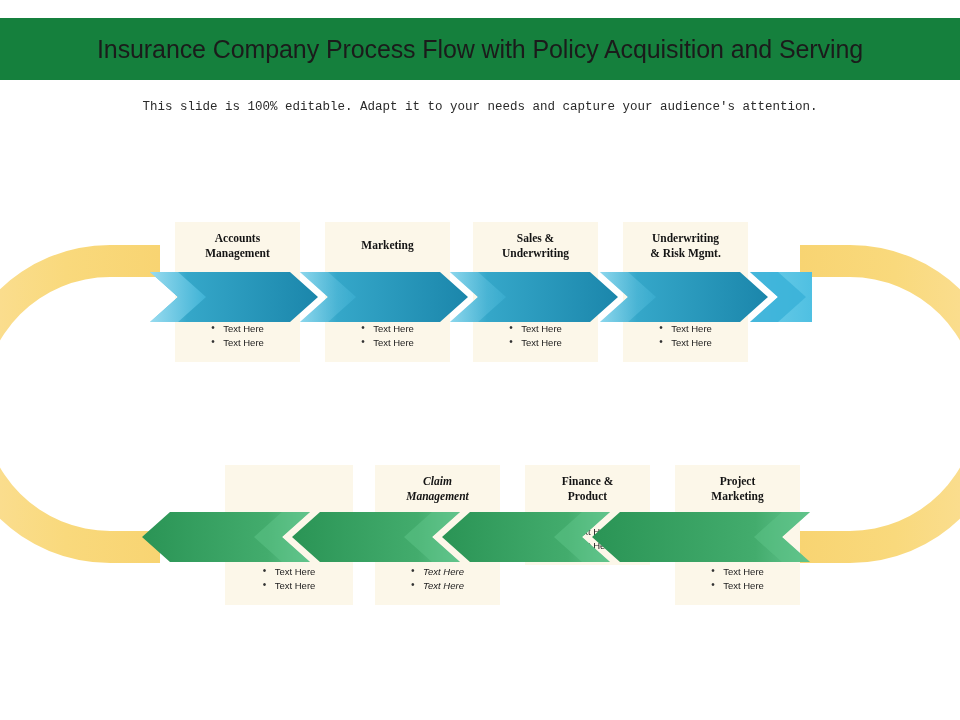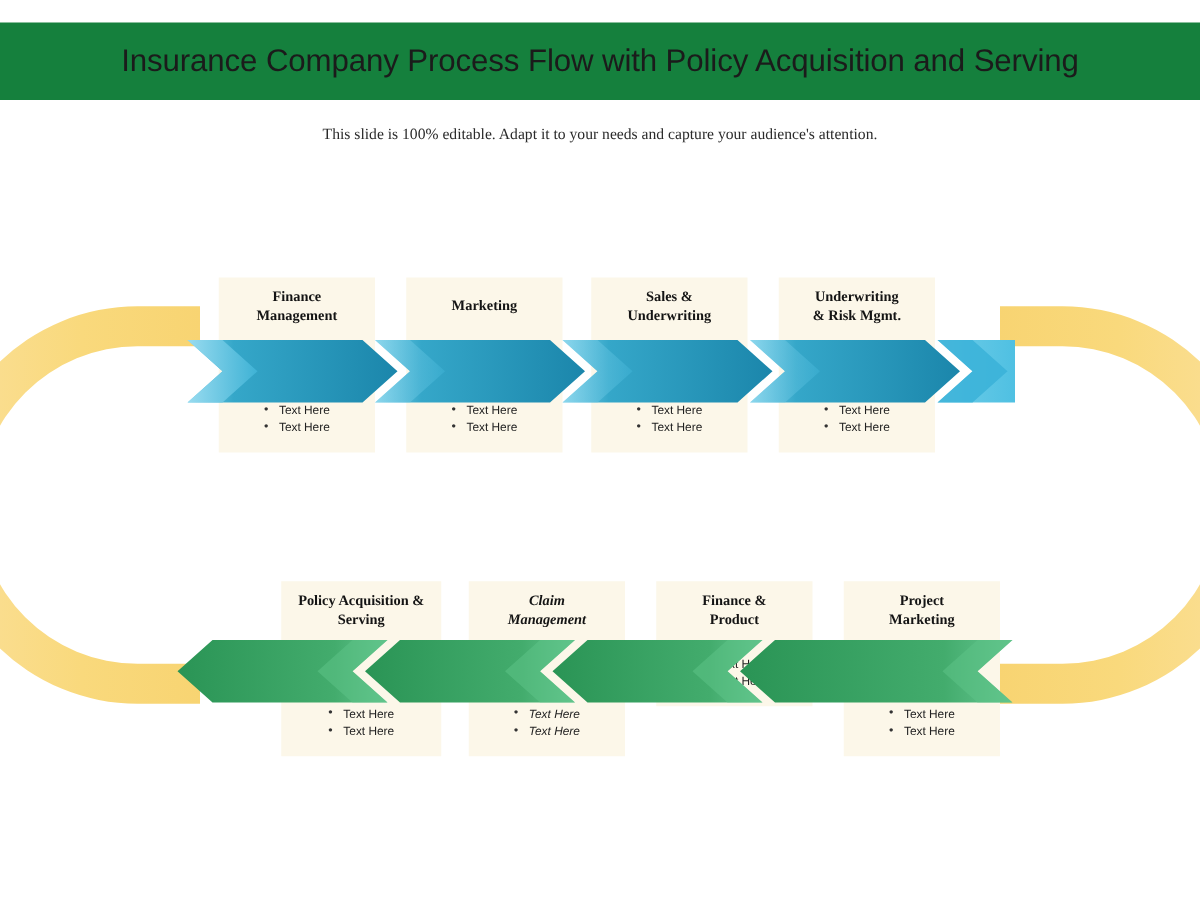--- a/index.html
+++ b/index.html
@@ -36,21 +36,21 @@
     white-space: nowrap;
   }
   .subtitle {
     position: absolute;
     left: 0;
     top: 100px;
     width: 960px;
     text-align: center;
     font-size: 12.5px;
     color: #2a2a2a;
-    font-family: Liberation Serif, serif;
+    font-family: Liberation Mono, monospace;
   }
 
   
   .stage {
     position: absolute;
     left: 0;
     top: 0;
     width: 960px;
     height: 720px;
   }
@@ -185,21 +185,21 @@
              A 127,127 0 0 1 850,531
              L 800,531
              L 800,563
              L 850,563
              A 159,159 0 0 0 850,245
              L 800,245 Z" fill="url(#gYellowR)"></path>
   </svg>
 
   <div class="pbox" style="left:175px; top:222px; width:125px; height:140px;">
     <div class="ptitle">
-      <span>Finance</span><br>
+      <span>Accounts</span><br>
       <span>Management</span>
     </div>
     <div class="pbullets">
       <ul>
         <li>Text Here</li>
         <li>Text Here</li>
       </ul>
     </div>
   </div>
 
@@ -235,24 +235,20 @@
     </div>
     <div class="pbullets">
       <ul>
         <li>Text Here</li>
         <li>Text Here</li>
       </ul>
     </div>
   </div>
 
   <div class="pbox" style="left:225px; top:465px; width:128px; height:140px;">
-    <div class="ptitle">
-      <span>Policy Acquisition &amp;</span><br>
-      <span>Serving</span>
-    </div>
     <div class="pbullets">
       <ul>
         <li>Text Here</li>
         <li>Text Here</li>
       </ul>
     </div>
   </div>
 
   <div class="pbox" style="left:375px; top:465px; width:125px; height:140px;font-style:italic;">
     <div class="ptitle">

